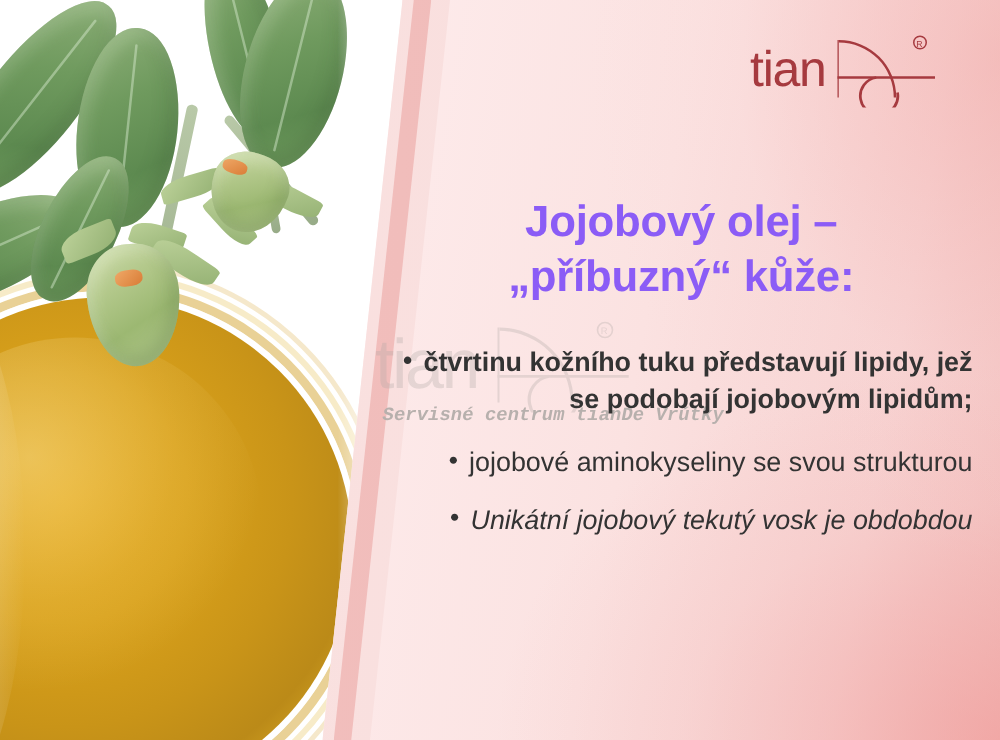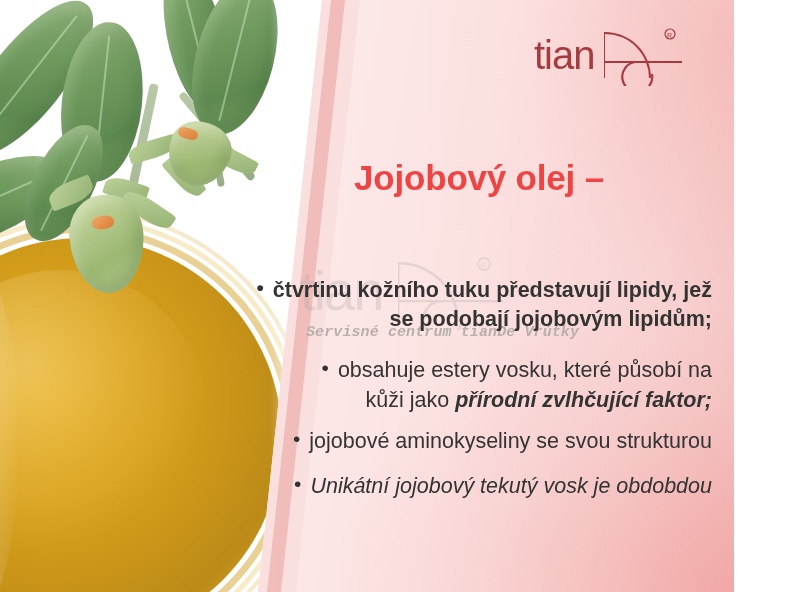--- a/index.html
+++ b/index.html
@@ -2,21 +2,21 @@
 <html><head>
 <meta charset="utf-8">
 <style>
   html, body {
     margin: 0;
     padding: 0;
     background: #ffffff;
   }
   #slide {
     position: relative;
-    width: 734px;
+    width: 800px;
     height: 592px;
     overflow: hidden;
     background: #ffffff;
     font-family: "Liberation Sans", sans-serif;
   }
 
   
   .bg-pink {
     position: absolute;
     inset: 0;
@@ -230,21 +230,21 @@
     letter-spacing: 0.1px;
   }
 
   
   .title {
     position: absolute;
     right: 40px;
     top: 156px;
     width: 430px;
     text-align: center;
-    color: #ef4444;
+    color: #8b5cf6;
     font-family: "Liberation Sans", sans-serif;
     font-weight: bold;
     font-size: 35px;
     line-height: 1.26;
     letter-spacing: -0.2px;
   }
   .title .line { display: block; }
 
   .bullets {
     position: absolute;
@@ -358,33 +358,30 @@
       <path d="M100 48 L205 48 L205 50.2 L100 50.2 Z" fill="#b0a8a5"></path>
       <path d="M141 49 A19 19 0 1 0 163 64" fill="none" stroke="#b0a8a5" stroke-width="2.6"></path>
       <circle cx="186" cy="12" r="6" fill="none" stroke="#b0a8a5" stroke-width="1.3"></circle>
       <text x="182.6" y="15.5" font-family="Liberation Sans, sans-serif" font-size="7.5" fill="#b0a8a5">R</text>
     </svg>
     <div class="wm-caption">Servisné centrum tianDe Vrútky</div>
   </div>
 
   <div class="title">
     <span class="line">Jojobový olej –</span>
+    <span class="line">„příbuzný“ kůže:</span>
   </div>
 
   <div class="bullets">
 
     <div class="bullet b1">
       <span class="dot">•</span><span class="txt">čtvrtinu kožního tuku představují lipidy, jež</span><br>
       <span class="txt">se podobají jojobovým lipidům;</span>
     </div>
 
-    <div class="bullet b2">
-      <span class="dot">•</span><span class="txt">obsahuje estery vosku, které působí na</span><br>
-      <span class="txt">kůži jako </span><span class="em-bold">přírodní zvlhčující faktor;</span>
-    </div>
 
     <div class="bullet b3">
       <span class="dot">•</span><span class="txt">jojobové aminokyseliny se svou strukturou</span><br>
     </div>
 
     <div class="bullet b4">
       <span class="dot">•</span><span class="txt em-ital">Unikátní jojobový tekutý vosk je obdobdou</span><br>
     </div>
 
   </div>

